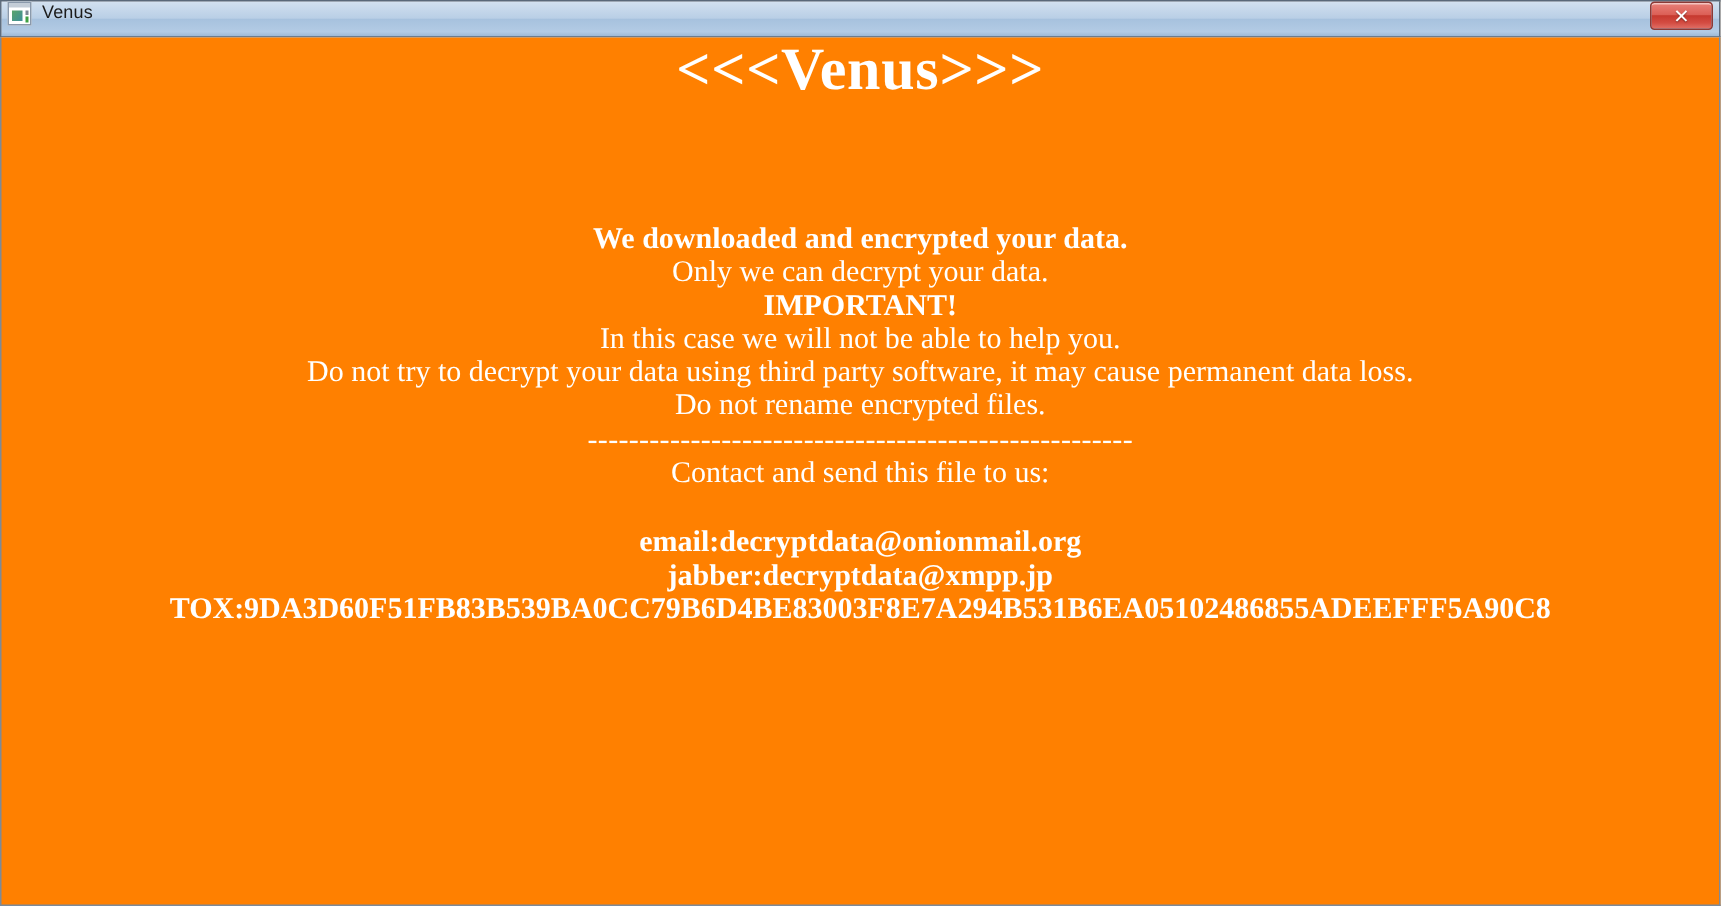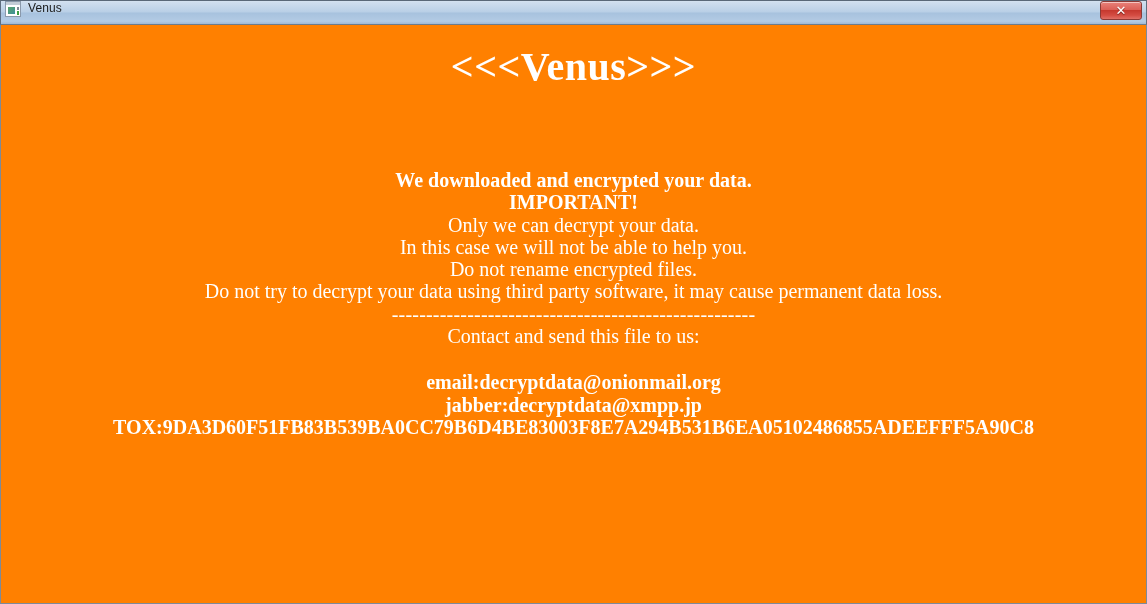--- a/index.html
+++ b/index.html
@@ -140,21 +140,20 @@
     width: 100%;
     height: 100%;
     box-sizing: border-box;
     color: #ffffff;
     text-align: center;
     overflow: hidden;
   }
 
   .banner {
     margin: 0;
-    padding-top: 21px;
     font-size: 40px;
     font-weight: bold;
     line-height: 1.05;
     letter-spacing: 0.5px;
     white-space: nowrap;
   }
 
   .message-block {
     margin-top: 81px;
     font-size: 20px;
@@ -202,25 +201,25 @@
     </div>
   </div>
 
   <div class="client-area">
     <div class="note-body">
 
       <div class="banner">&lt;&lt;&lt;Venus&gt;&gt;&gt;</div>
 
       <div class="message-block">
         <div class="msg-line bold">We downloaded and encrypted your data.</div>
+        <div class="msg-line">Only we can decrypt your data.</div>
         <div class="msg-line bold">IMPORTANT!</div>
-        <div class="msg-line">Only we can decrypt your data.</div>
         <div class="msg-line">In this case we will not be able to help you.</div>
+        <div class="msg-line">Do not try to decrypt your data using third party software, it may cause permanent data loss.</div>
         <div class="msg-line">Do not rename encrypted files.</div>
-        <div class="msg-line">Do not try to decrypt your data using third party software, it may cause permanent data loss.</div>
         <div class="separator">-----------------------------------------------------</div>
         <div class="msg-line">Contact and send this file to us:</div>
       </div>
 
       <div class="contact-block">
         <div class="contact-line">email:decryptdata@onionmail.org</div>
         <div class="contact-line">jabber:decryptdata@xmpp.jp</div>
         <div class="tox-line">TOX:9DA3D60F51FB83B539BA0CC79B6D4BE83003F8E7A294B531B6EA05102486855ADEEFFF5A90C8</div>
       </div>
 

